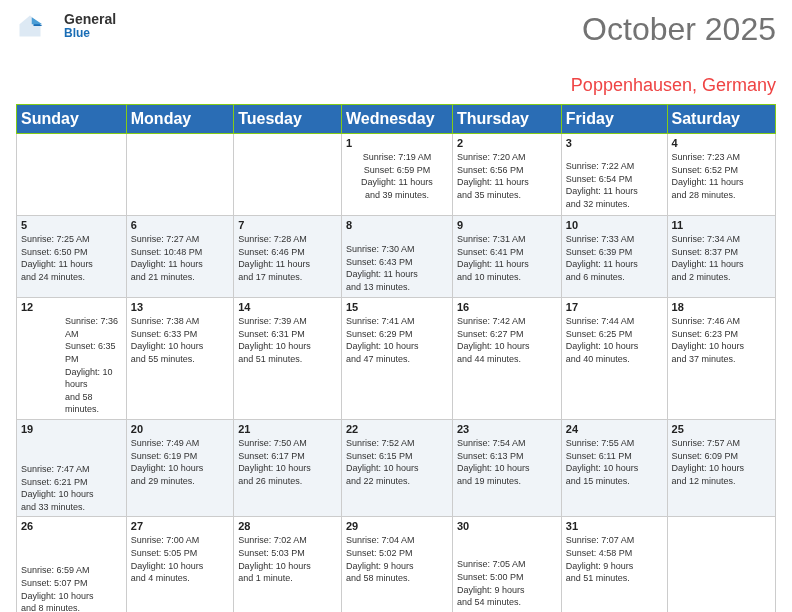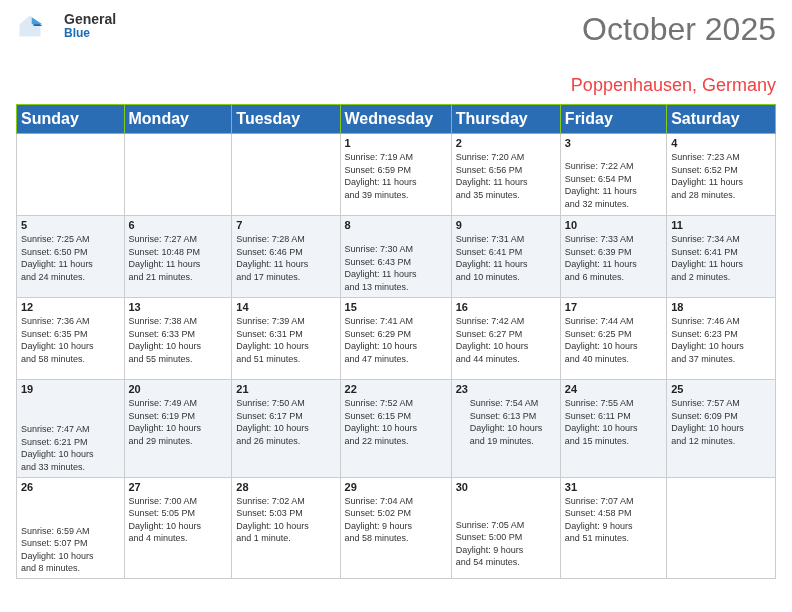--- a/index.html
+++ b/index.html
@@ -136,21 +136,21 @@
         <th>Saturday</th>
       </tr>
     </thead>
     <tbody id="calendar-body">
     <tr>
           <td class="empty-cell"></td>
           <td class="empty-cell"></td>
           <td class="empty-cell"></td>
           <td>
             <div class="day-number">1</div>
-            <div class="day-info" style="white-space: pre-line;">Sunrise: 7:19 AM
+            <div class="day-info" style="white-space: pre-line; text-align: center;">Sunrise: 7:19 AM
 Sunset: 6:59 PM
 Daylight: 11 hours
 and 39 minutes.</div>
           </td>
           <td>
             <div class="day-number">2</div>
             <div class="day-info" style="white-space: pre-line;">Sunrise: 7:20 AM
 Sunset: 6:56 PM
 Daylight: 11 hours
 and 35 minutes.</div>
@@ -209,29 +209,29 @@
           <td>
             <div class="day-number">10</div>
             <div class="day-info" style="white-space: pre-line;">Sunrise: 7:33 AM
 Sunset: 6:39 PM
 Daylight: 11 hours
 and 6 minutes.</div>
           </td>
           <td>
             <div class="day-number">11</div>
             <div class="day-info" style="white-space: pre-line;">Sunrise: 7:34 AM
-Sunset: 6:41 PM
+Sunset: 8:37 PM
 Daylight: 11 hours
 and 2 minutes.</div>
           </td>
         </tr>
         <tr>
           <td>
             <div class="day-number">12</div>
-            <div class="day-info" style="white-space: pre-line;">Sunrise: 7:36 AM
+            <div class="day-info" style="white-space: pre-line; margin-left: 44px;">Sunrise: 7:36 AM
 Sunset: 6:35 PM
 Daylight: 10 hours
 and 58 minutes.</div>
           </td>
           <td>
             <div class="day-number">13</div>
             <div class="day-info" style="white-space: pre-line;">Sunrise: 7:38 AM
 Sunset: 6:33 PM
 Daylight: 10 hours
 and 55 minutes.</div>
@@ -296,21 +296,21 @@
           </td>
           <td>
             <div class="day-number">22</div>
             <div class="day-info" style="white-space: pre-line;">Sunrise: 7:52 AM
 Sunset: 6:15 PM
 Daylight: 10 hours
 and 22 minutes.</div>
           </td>
           <td>
             <div class="day-number">23</div>
-            <div class="day-info" style="white-space: pre-line; margin-left: 14px;">Sunrise: 7:54 AM
+            <div class="day-info" style="white-space: pre-line;">Sunrise: 7:54 AM
 Sunset: 6:13 PM
 Daylight: 10 hours
 and 19 minutes.</div>
           </td>
           <td>
             <div class="day-number">24</div>
             <div class="day-info" style="white-space: pre-line;">Sunrise: 7:55 AM
 Sunset: 6:11 PM
 Daylight: 10 hours
 and 15 minutes.</div>

